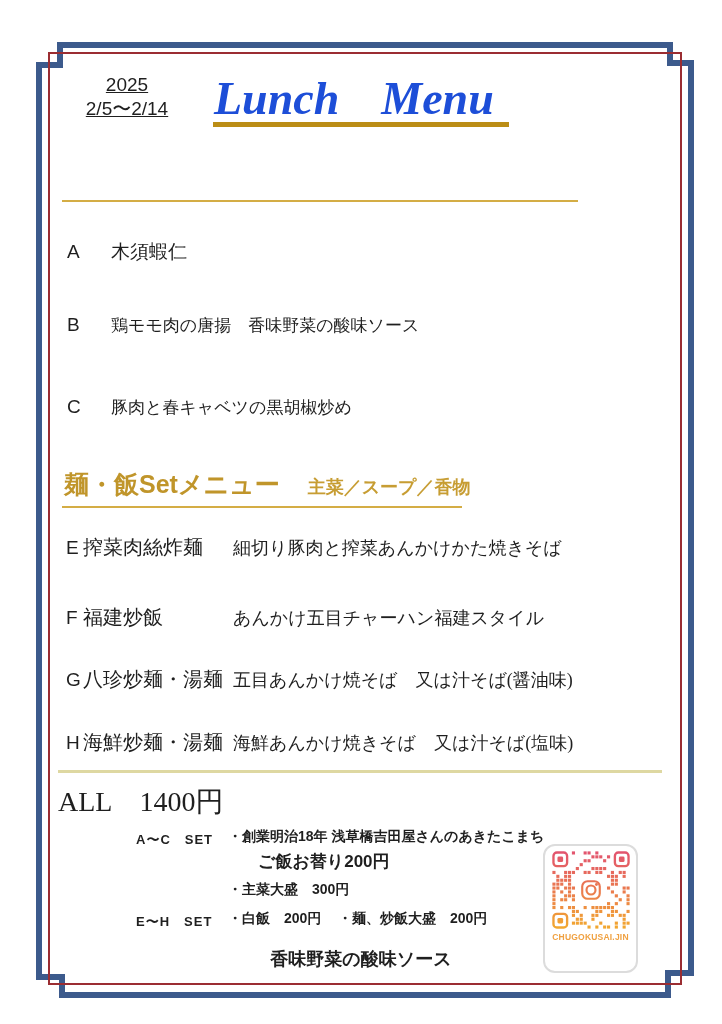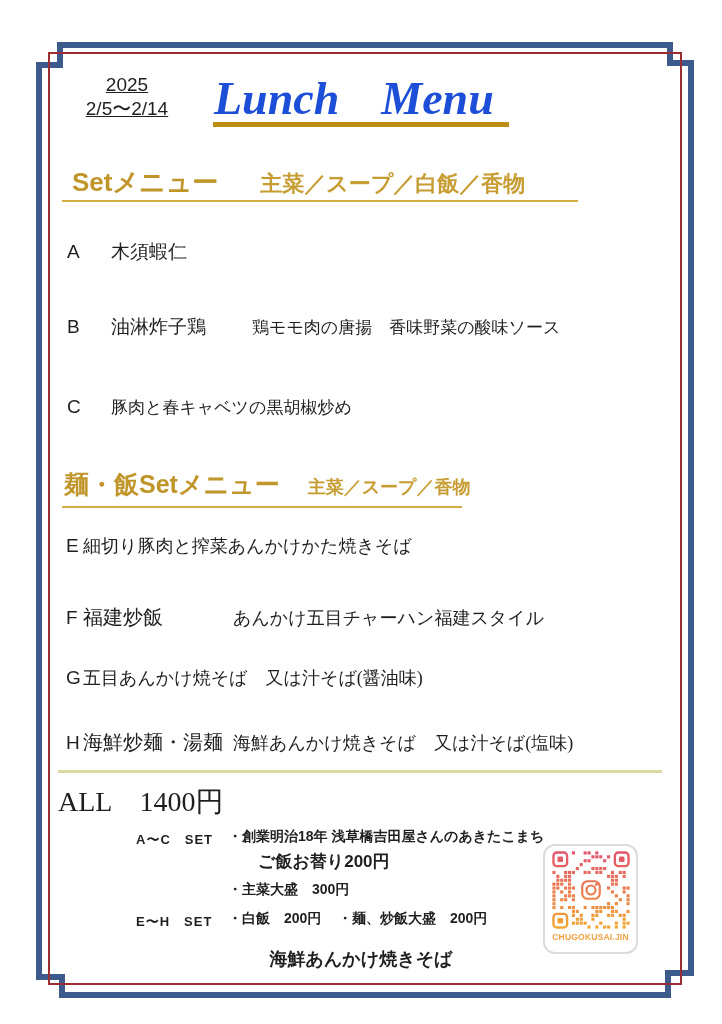--- a/index.html
+++ b/index.html
@@ -56,21 +56,21 @@
   .n-ac-1{left:200px;top:828px;font-size:14px;}
   .n-ac-2{left:230px;top:850px;font-size:17px;}
   .n-ac-3{left:200px;top:881px;font-size:14px;}
   .n-eh{left:108px;top:913px;}
   .n-eh-1{left:200px;top:910px;font-size:14px;}
   .n-eh-2{left:310px;top:910px;font-size:14px;}
   .drink-note{left:0;top:947px;width:722px;text-align:center;
     font-family:"Liberation Serif","DejaVu Serif",serif;font-weight:bold;font-size:18px;}
 
   
-  .qr-card{left:543px;top:844px;width:95px;height:110px;background:#fff;
+  .qr-card{left:543px;top:844px;width:95px;height:129px;background:#fff;
     border:2px solid #dcdcdc;border-radius:12px;box-sizing:border-box;
     display:flex;flex-direction:column;align-items:center;}
   .qr-card svg{margin-top:5px;}
   .qr-label{font-size:8.5px;font-weight:bold;color:#f0a141;letter-spacing:0.2px;margin-top:3px;
     font-family:"Liberation Sans","DejaVu Sans",sans-serif;}
 </style>
 </head>
 <body>
 
 <div class="page">
@@ -83,75 +83,73 @@
   <div class="abs date-block">
     <div class="date-year">2025</div>
     <div class="date-range">2/5〜2/14</div>
   </div>
 
   <div class="abs title">
     <span class="w1">Lunch</span><span>Menu</span>
   </div>
   <div class="abs title-underline"></div>
 
-  <div class="abs sec-head sec1-head">
-    <span class="sec-title">Setメニュー</span><span class="sec-sub">主菜／スープ／白飯／香物</span>
-  </div>
   <div class="abs rule rule1"></div>
 
   <div class="abs item-row s1" style="top:239px">
     <span class="letter">A</span>
     <span class="iname">木須蝦仁</span>
   </div>
   <div class="abs item-row s1" style="top:314px">
     <span class="letter">B</span>
-    <span class="iname">油淋炸子鶏</span>
     <span class="idesc">鶏モモ肉の唐揚　香味野菜の酸味ソース</span>
   </div>
   <div class="abs item-row s1" style="top:396px">
     <span class="letter">C</span>
     <span class="idesc">豚肉と春キャベツの黒胡椒炒め</span>
   </div>
 
   <div class="abs sec-head sec2-head">
     <span class="sec-title">麺・飯Setメニュー</span><span class="sec-sub">主菜／スープ／香物</span>
   </div>
   <div class="abs rule rule2"></div>
 
   <div class="abs item-row s2" style="top:534px">
     <span class="letter">E</span>
+    <span class="iname">搾菜肉絲炸麺</span>
     <span class="idesc">細切り豚肉と搾菜あんかけかた焼きそば</span>
   </div>
   <div class="abs item-row s2" style="top:604px">
     <span class="letter">F</span>
     <span class="iname">福建炒飯</span>
     <span class="idesc">あんかけ五目チャーハン福建スタイル</span>
   </div>
   <div class="abs item-row s2" style="top:666px">
     <span class="letter">G</span>
+    <span class="iname">八珍炒麺・湯麺</span>
     <span class="idesc">五目あんかけ焼そば　又は汁そば(醤油味)</span>
   </div>
   <div class="abs item-row s2" style="top:729px">
     <span class="letter">H</span>
     <span class="iname">海鮮炒麺・湯麺</span>
     <span class="idesc">海鮮あんかけ焼きそば　又は汁そば(塩味)</span>
   </div>
 
   <div class="abs rule-tan"></div>
   <div class="abs all-price">ALL　1400円</div>
 
   <div class="abs note note-label n-ac">A〜C　SET</div>
   <div class="abs note n-ac-1">・創業明治18年 浅草橋吉田屋さんのあきたこまち</div>
   <div class="abs note n-ac-2">ご飯お替り200円</div>
   <div class="abs note n-ac-3">・主菜大盛　300円</div>
   <div class="abs note note-label n-eh">E〜H　SET</div>
   <div class="abs note n-eh-1">・白飯　200円</div>
   <div class="abs note n-eh-2">・麺、炒飯大盛　200円</div>
 
-  <div class="abs drink-note">海鮮あんかけ焼きそば</div>
+  <div class="abs drink-note">香味野菜の酸味ソース</div>
 
   <div class="abs qr-card">
     <svg width="78" height="78" viewBox="0 0 80 80">
       <defs>
         <linearGradient id="qrg" x1="0" y1="0" x2="0" y2="80" gradientUnits="userSpaceOnUse">
           <stop offset="0" stop-color="#e2536f"></stop>
           <stop offset="0.5" stop-color="#ea7a4e"></stop>
           <stop offset="1" stop-color="#f2a92f"></stop>
         </linearGradient>
       </defs>

